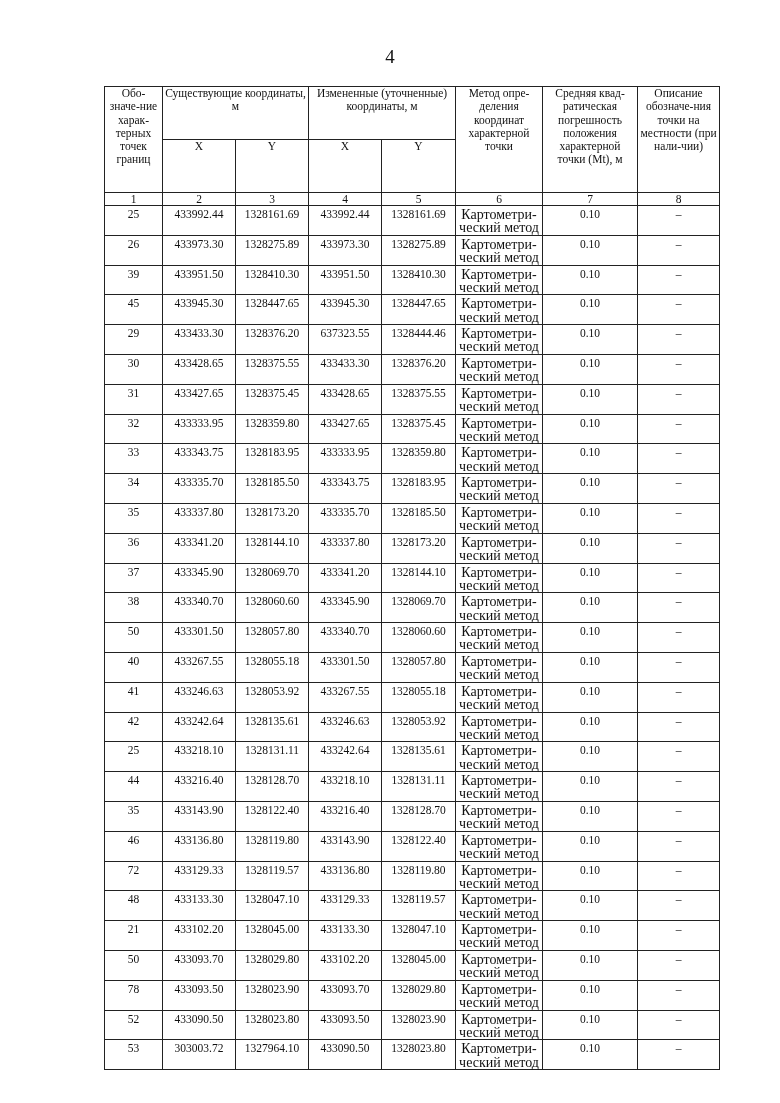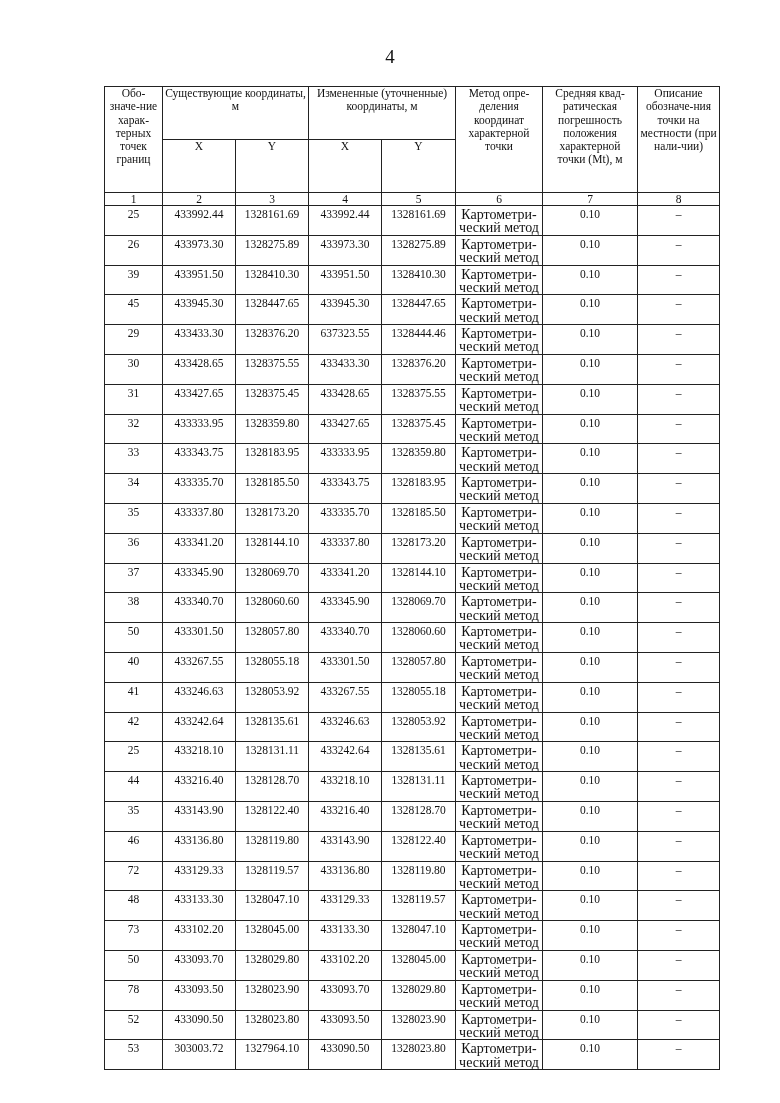--- a/index.html
+++ b/index.html
@@ -302,21 +302,21 @@
         <td>48</td>
         <td>433133.30</td>
         <td>1328047.10</td>
         <td>433129.33</td>
         <td>1328119.57</td>
         <td class="method">Картометри-ческий метод</td>
         <td>0.10</td>
         <td>–</td>
       </tr>
       <tr class="data-row">
-        <td>73</td>
+        <td>21</td>
         <td>433102.20</td>
         <td>1328045.00</td>
         <td>433133.30</td>
         <td>1328047.10</td>
         <td class="method">Картометри-ческий метод</td>
         <td>0.10</td>
         <td>–</td>
       </tr>
       <tr class="data-row">
         <td>50</td>

